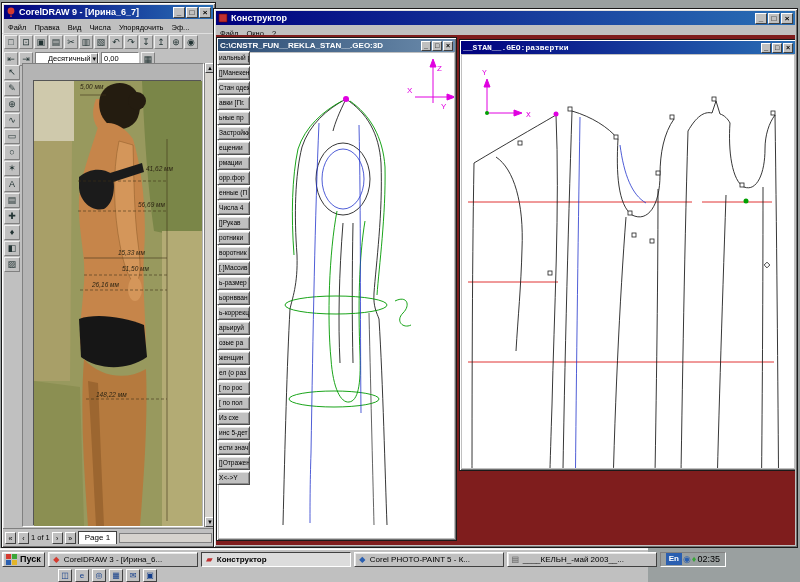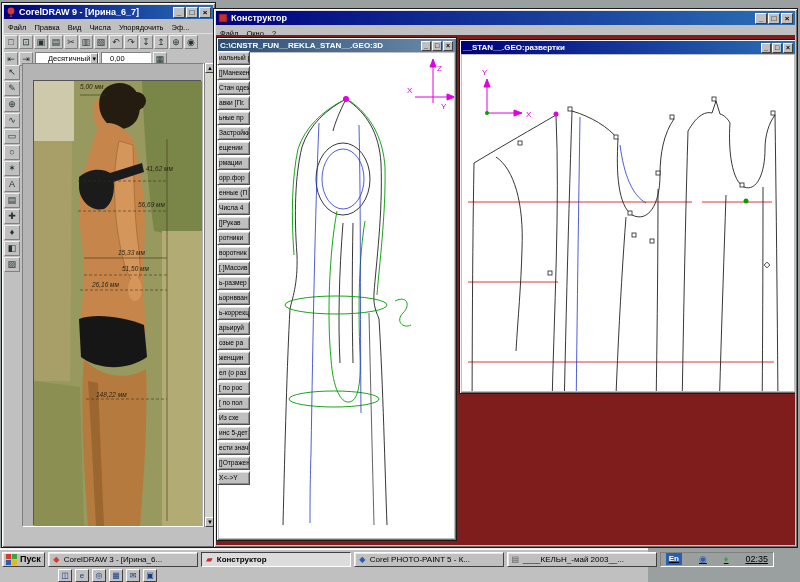--- a/index.html
+++ b/index.html
@@ -12,21 +12,21 @@
   .t-btns{display:flex;gap:1px;flex:0 0 auto;}
   .tbtn{width:12px;height:11px;background:#c0c0c0;border:1px solid;border-color:#fff #404040 #404040 #fff;font-size:8px;line-height:9px;text-align:center;color:#000;font-weight:bold;cursor:default;}
   .tbtn.sm{width:10px;height:10px;font-size:7px;line-height:8px;}
   .menubar{display:flex;align-items:center;height:12px;font-size:7.5px;padding-left:2px;overflow:hidden;}
   .menu-item{padding:0 4px;white-space:nowrap;}
   .toolbar{display:flex;align-items:center;height:17px;padding:1px 2px;gap:1px;border-top:1px solid #dfdfdf;overflow:hidden;}
   .tool-icon{width:14px;height:14px;font-size:9px;line-height:13px;text-align:center;background:#c0c0c0;border:1px solid;border-color:#efefef #808080 #808080 #efefef;color:#233;overflow:hidden;}
   .propbar{display:flex;align-items:center;height:17px;padding:1px 2px;gap:2px;overflow:hidden;}
   .combo{display:flex;align-items:center;background:#fff;border:1px solid;border-color:#808080 #fff #fff #808080;height:13px;width:64px;font-size:7.5px;padding-left:12px;}
   .combo .caret{margin-left:auto;width:11px;height:11px;background:#c0c0c0;border:1px solid;border-color:#fff #404040 #404040 #fff;text-align:center;font-size:7px;line-height:10px;}
-  .valbox{background:#fff;border:1px solid;border-color:#808080 #fff #fff #808080;height:13px;width:50px;font-size:7.5px;padding:1px 8px;}
+  .valbox{background:#fff;border:1px solid;border-color:#808080 #fff #fff #808080;height:13px;width:38px;font-size:7.5px;padding:1px 2px;}
   .toolbox{position:absolute;left:1px;top:60px;width:19px;display:flex;flex-direction:column;gap:1px;padding-top:2px;}
   .toolbox .tool-icon{width:16px;height:15px;margin-left:1px;}
   #cdr-canvas{position:absolute;left:20px;top:60px;right:11px;bottom:20px;background:#b4b4b4;border:1px solid;border-color:#808080 #fff #fff #808080;overflow:hidden;}
   #cdr-vscroll{position:absolute;right:1px;top:60px;bottom:20px;width:10px;background:#d6d3ce;border-left:1px solid #808080;}
   .scr-btn{width:10px;height:10px;background:#c0c0c0;border:1px solid;border-color:#fff #404040 #404040 #fff;font-size:6px;line-height:8px;text-align:center;}
   #cdr-bottom{position:absolute;left:1px;right:1px;bottom:1px;height:18px;display:flex;align-items:center;gap:2px;padding:1px 2px;background:#c0c0c0;border-top:1px solid #808080;}
   .nav-glyph{width:11px;height:12px;background:#c0c0c0;border:1px solid;border-color:#fff #404040 #404040 #fff;font-size:7px;line-height:11px;text-align:center;}
   #page-tab{background:#fff;border:1px solid #404040;border-bottom:none;padding:0 6px;height:13px;font-size:8px;line-height:12px;}
   #photo-wrap{position:absolute;left:10px;top:16px;width:168px;height:445px;border:1px solid #555;}
   .meas{position:absolute;font-size:6.5px;font-style:italic;color:#2c2413;white-space:nowrap;z-index:3;}
@@ -39,21 +39,21 @@
   #btncol{position:absolute;left:1px;top:16px;width:33px;display:flex;flex-direction:column;gap:1px;z-index:6;}
   .toolbtn{height:14px;flex:0 0 auto;font-size:6.6px;line-height:12px;background:#c0c0c0;border:1px solid;border-color:#fff #505050 #505050 #fff;box-shadow:inset 1px 1px 0 #e4e4e4,inset -1px -1px 0 #8a8a8a;overflow:hidden;white-space:nowrap;text-align:left;padding:0 1px;cursor:default;}
   
   #taskbar{position:absolute;left:0;bottom:0;width:648px;height:34px;background:#c0c0c0;border-top:1px solid #efefef;box-shadow:inset 0 1px 0 #fff;z-index:20;}
   #tb-row1{position:absolute;left:2px;right:2px;top:2px;height:16px;display:flex;align-items:center;gap:3px;}
   #tb-row2{position:absolute;left:2px;right:2px;top:19px;height:14px;display:flex;align-items:center;gap:3px;padding-left:56px;}
   #start-btn{display:flex;align-items:center;gap:3px;width:46px;height:15px;background:#c0c0c0;border:1px solid;border-color:#fff #404040 #404040 #fff;box-shadow:inset 1px 1px 0 #e8e8e8;font-weight:bold;font-size:9px;padding:0 3px;}
   .task{flex:0 0 150px;display:flex;align-items:center;gap:3px;height:15px;background:#c0c0c0;border:1px solid;border-color:#fff #404040 #404040 #fff;box-shadow:inset 1px 1px 0 #e8e8e8;font-size:8px;padding:0 3px;overflow:hidden;white-space:nowrap;}
   .task.active{background:#dcdcdc;border-color:#404040 #fff #fff #404040;box-shadow:none;font-weight:bold;}
   .task-ico{width:9px;height:9px;flex:0 0 auto;display:inline-block;font-size:8px;line-height:9px;}
-  #tray{margin-left:auto;display:flex;align-items:center;gap:17px;height:15px;border:1px solid;border-color:#808080 #fff #fff #808080;padding:0 5px;font-size:9px;text-decoration:underline;}
+  #tray{margin-left:auto;display:flex;align-items:center;gap:1px;height:15px;border:1px solid;border-color:#808080 #fff #fff #808080;padding:0 5px;font-size:9px;}
   .lang-chip{background:#2a5fb0;color:#fff;font-size:8px;font-weight:bold;padding:0 3px;height:12px;line-height:12px;}
   .tray-ico{font-size:9px;line-height:12px;}
   .ql-icon{width:14px;height:13px;background:#c0c0c0;border:1px solid;border-color:#fff #404040 #404040 #fff;font-size:8px;line-height:12px;text-align:center;color:#123d8a;}
   svg{display:block;}
 </style>
 </head>
 <body>
 
 <div id="screen">
 
@@ -165,20 +165,29 @@
         <span class="meas" style="left:84px;top:168px;">15,33 мм</span>
         <span class="meas" style="left:88px;top:184px;">51,50 мм</span>
         <span class="meas" style="left:58px;top:200px;">26,16 мм</span>
         <span class="meas" style="left:62px;top:310px;">148,22 мм</span>
       </div>
     </div>
     <div id="cdr-vscroll">
       <div class="scr-btn">▲</div>
       <div style="position:absolute;bottom:0;" class="scr-btn">▼</div>
     </div>
+    <div id="cdr-bottom">
+      <span class="nav-glyph">«</span>
+      <span class="nav-glyph">‹</span>
+      <span style="font-size:7.5px;">1 of 1</span>
+      <span class="nav-glyph">›</span>
+      <span class="nav-glyph">»</span>
+      <span id="page-tab">Page 1</span>
+      <span style="flex:1;height:10px;background:#d6d3ce;border:1px solid #808080;"></span>
+    </div>
   </div>
 
   <div class="win" id="ktr" style="left:213px;top:8px;width:585px;height:540px;z-index:2;">
     <div class="titlebar">
       <svg width="10" height="10" viewBox="0 0 10 10">
           <rect x="1" y="1" width="8" height="8" fill="#c03030" stroke="#600" stroke-width="0.6"></rect>
         </svg>
       <span class="t-text">Конструктор</span>
       <span class="t-btns">
         <span class="tbtn">_</span>
@@ -269,21 +278,21 @@
             <g fill="none" stroke="#2233cc" stroke-width="0.8">
               <ellipse cx="124" cy="126" rx="21" ry="30"></ellipse>
               <path d="M100,70 C96,160 94,280 92,400 C91,430 91,455 91,470"></path>
               <path d="M140,72 C142,160 141,260 142,360"></path>
             </g>
             <circle cx="127" cy="46" r="3" fill="#e000e0"></circle>
           </svg>
         </div>
       </div>
 
-      <div class="child-win" style="left:243px;top:4px;width:338px;height:355px;">
+      <div class="child-win" style="left:243px;top:4px;width:338px;height:432px;font-family:Liberation Mono, monospace;">
         <div class="child-title">
           <span class="t-text">__STAN__.GEO:развертки</span>
           <span class="t-btns">
             <span class="tbtn sm">_</span>
             <span class="tbtn sm">□</span>
             <span class="tbtn sm">×</span>
           </span>
         </div>
         <div class="child-client">
           <svg width="334" height="485" viewBox="0 0 334 485">

